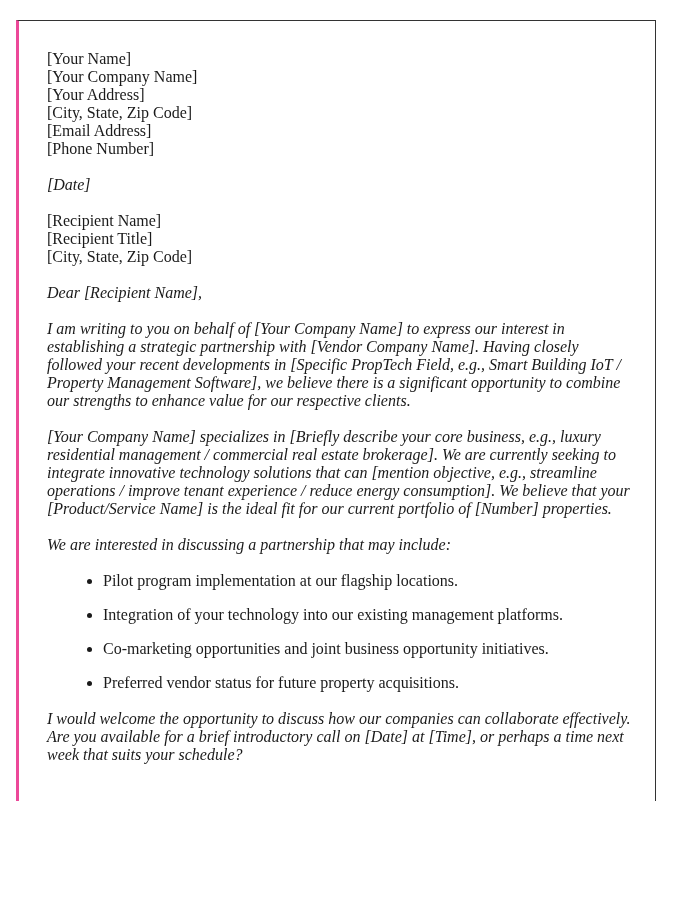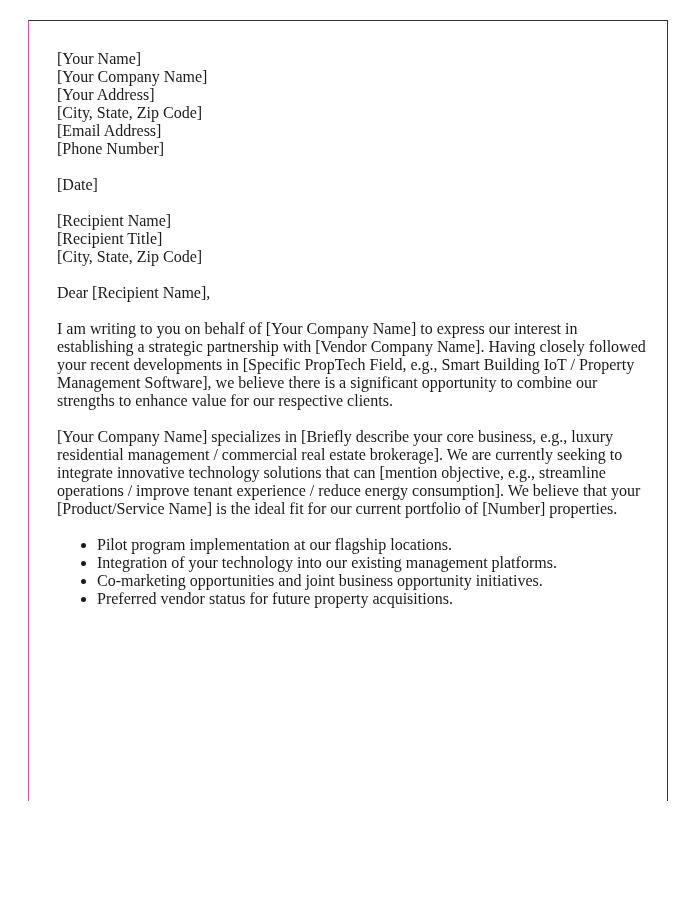--- a/index.html
+++ b/index.html
@@ -12,52 +12,53 @@
       height: 900px;
       position: relative;
       overflow: hidden;
       font-family: "Liberation Serif", "DejaVu Serif", serif;
       font-size: 16px;
       line-height: 18px;
       color: #1a1a1a;
     }
     .page-frame {
       position: absolute;
-      left: 28px;
+      left: 16px;
       top: 20px;
       width: 640px;
       height: 781px;
       border-top: 1px solid #333333;
-      border-left: 1px solid #ec4899;
+      border-left: 3px solid #ec4899;
       border-right: 1px solid #333333;
       overflow: hidden;
       box-sizing: border-box;
     }
     .letter {
       position: absolute;
       left: 28px;
       top: 29px;
       width: 590px;
     }
     .block {
       margin: 0 0 18px 0;
     }
     .block .line {
       display: block;
     }
     p {
       margin: 0 0 18px 0;
+      font-style: italic;
     }
     ul {
       margin: 0 0 18px 0;
       padding-left: 40px;
       list-style: disc;
     }
     ul li {
-      margin: 0;
+      margin: 16px;
     }
   </style>
 </head>
 <body>
 
 <div class="page-frame">
   <div class="letter">
 
     <div class="block">
       <span class="line">[Your Name]</span>
@@ -76,23 +77,25 @@
       <span class="line">[City, State, Zip Code]</span>
     </div>
 
 
     <p>Dear [Recipient Name],</p>
 
     <p>I am writing to you on behalf of [Your Company Name] to express our interest in establishing a strategic partnership with [Vendor Company Name]. Having closely followed your recent developments in [Specific PropTech Field, e.g., Smart Building IoT / Property Management Software], we believe there is a significant opportunity to combine our strengths to enhance value for our respective clients.</p>
 
     <p>[Your Company Name] specializes in [Briefly describe your core business, e.g., luxury residential management / commercial real estate brokerage]. We are currently seeking to integrate innovative technology solutions that can [mention objective, e.g., streamline operations / improve tenant experience / reduce energy consumption]. We believe that your [Product/Service Name] is the ideal fit for our current portfolio of [Number] properties.</p>
 
+    <p>We are interested in discussing a partnership that may include:</p>
 
     <ul>
       <li>Pilot program implementation at our flagship locations.</li>
       <li>Integration of your technology into our existing management platforms.</li>
       <li>Co-marketing opportunities and joint business opportunity initiatives.</li>
       <li>Preferred vendor status for future property acquisitions.</li>
     </ul>
 
+    <p>I would welcome the opportunity to discuss how our companies can collaborate effectively. Are you available for a brief introductory call on [Date] at [Time], or perhaps a time next week that suits your schedule?</p>
 
   </div>
 </div>
 
 </body></html>

